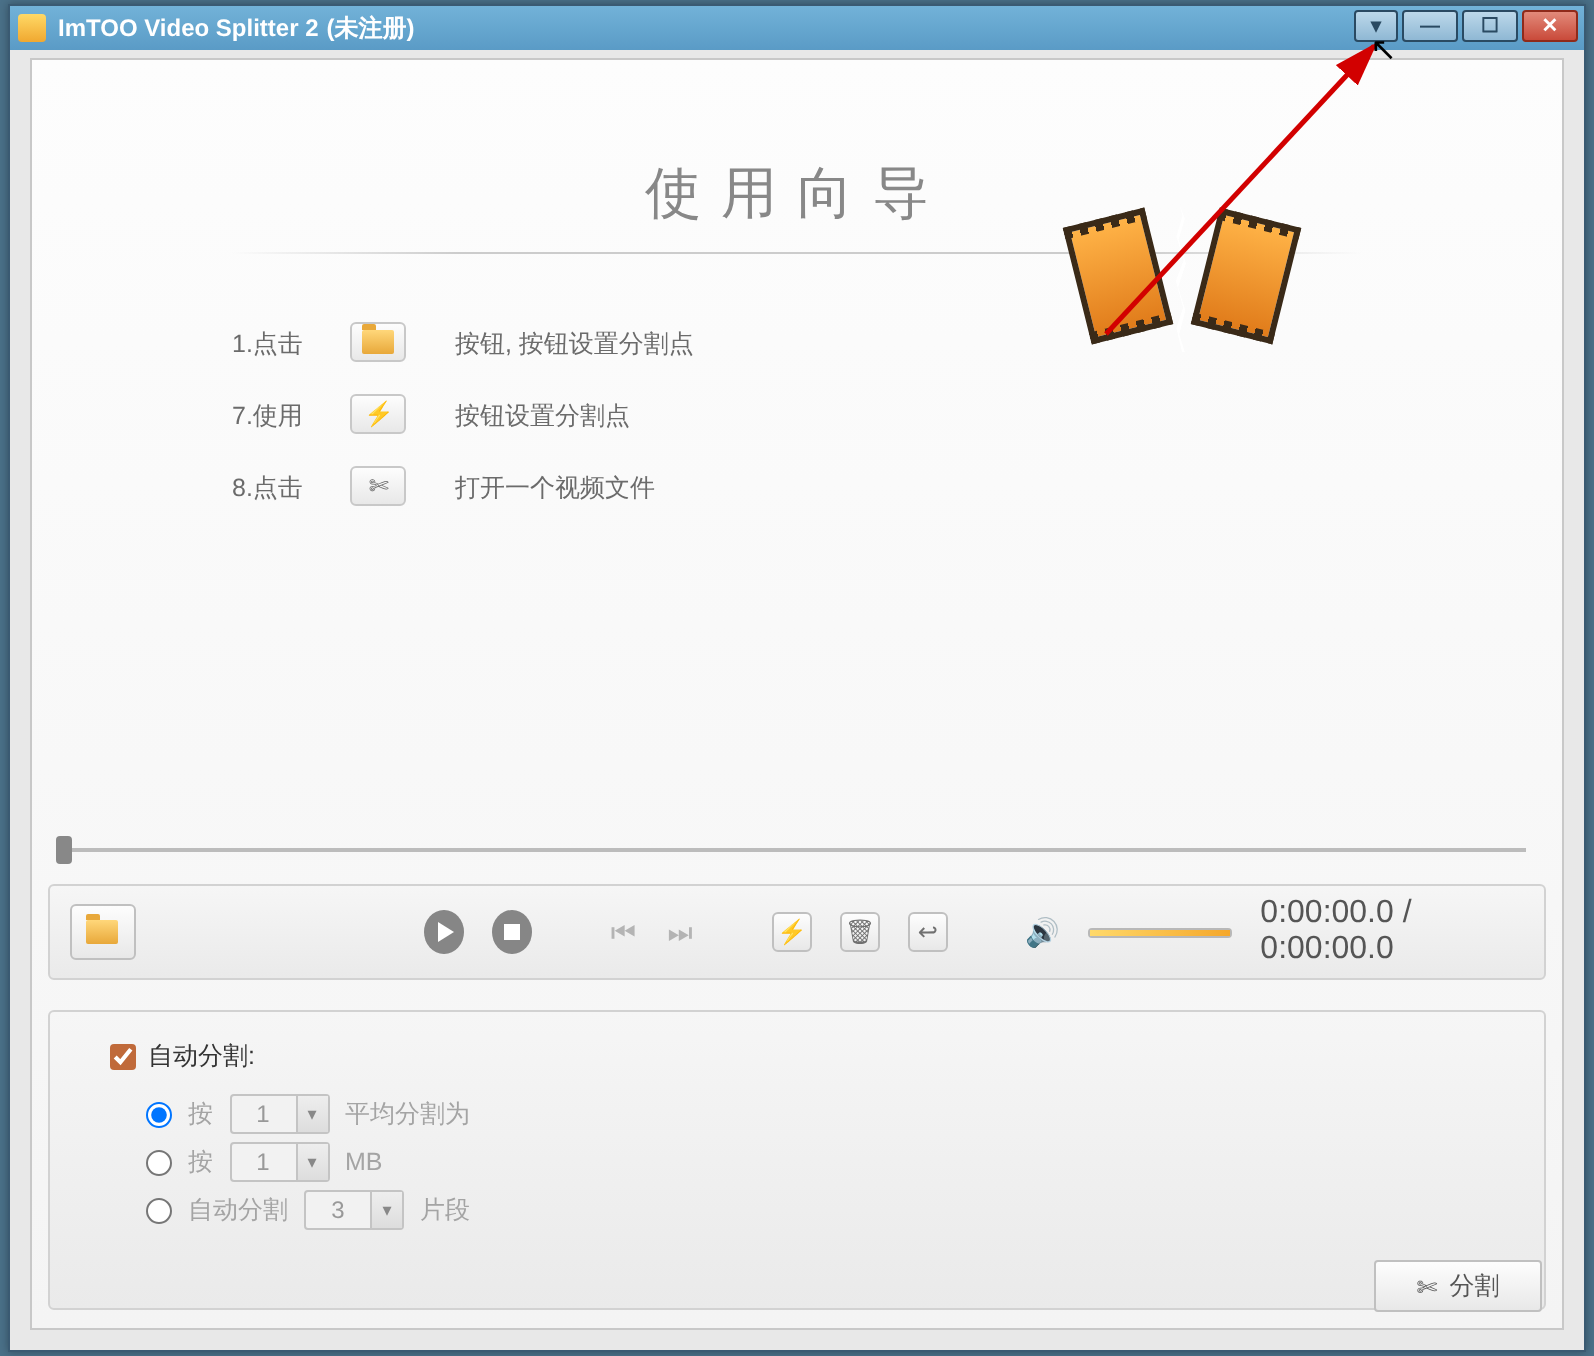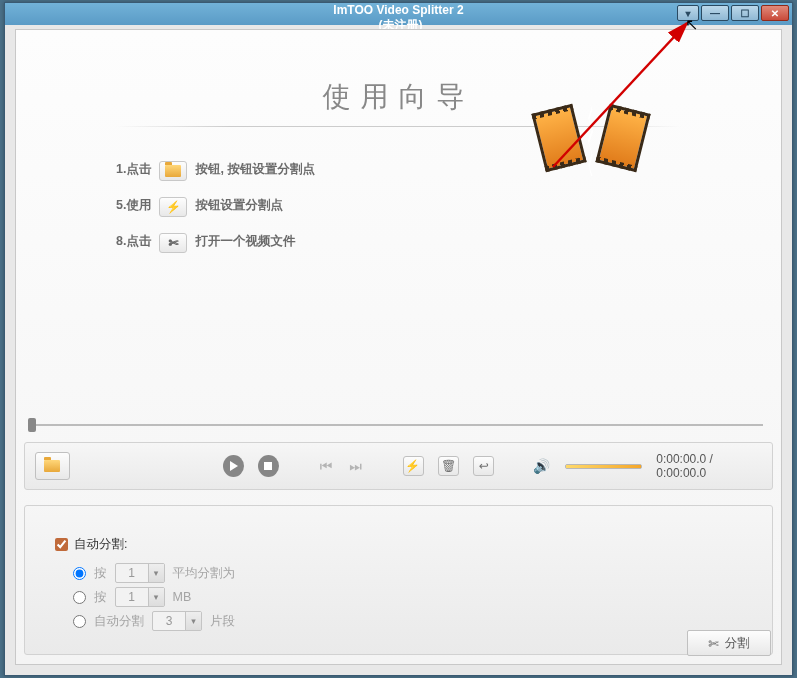--- a/index.html
+++ b/index.html
@@ -1,30 +1,30 @@
 <!DOCTYPE html>
 <html><head>
 <meta charset="utf-8">
 <style>
   * { box-sizing: border-box; margin: 0; padding: 0; font-family: "Microsoft YaHei", Arial, sans-serif; }
   body { background: #4a7088; width: 797px; height: 678px; overflow: hidden; position: relative; }
   .window { position: absolute; left: 4px; top: 2px; width: 789px; height: 674px; background: #e8e8e8; border: 1px solid #3a5a72; box-shadow: 0 0 4px rgba(0,0,0,0.3); }
-  .titlebar { height: 22px; background: linear-gradient(to bottom, #72b2d8, #5a9bc6); display: flex; align-items: center; padding: 0 4px; color: #fff; font-size: 12px; font-weight: bold; position: relative; flex-direction: column; }
+  .titlebar { height: 22px; background: linear-gradient(to bottom, #72b2d8, #5a9bc6); display: flex; align-items: center; padding: 0 4px; color: #fff; font-size: 12px; font-weight: bold; position: relative; }
   .titlebar .icon { width: 14px; height: 14px; background: linear-gradient(to bottom,#ffd966,#f0a830); border-radius: 2px; margin-right: 6px; display:inline-block; }
   .title-suffix { font-weight: bold; margin-left: 4px; }
   .winbtns { position: absolute; right: 3px; top: 2px; display: flex; gap: 2px; }
   .winbtn { width: 28px; height: 16px; border: 1px solid #2a4a62; background: linear-gradient(to bottom,#bcd8ea,#8fb8d4); border-radius: 2px; display: flex; justify-content: center; align-items: center; font-size: 10px; color:#2a4a62; cursor: pointer; }
   .winbtn.dd { width: 22px; }
   .winbtn.close { background: linear-gradient(to bottom,#e28a7a,#c94a3a); color:#fff; border-color:#8f2a1a; }
   .content { position: absolute; left: 10px; top: 26px; right: 10px; bottom: 10px; background: linear-gradient(to bottom, #fdfdfd 0%, #f4f4f4 100%); border: 1px solid #c8c8c8; }
   .wizard { position: absolute; left: 100px; top: 48px; right: 100px; }
   .wizard h1 { text-align: center; font-size: 28px; font-weight: normal; color: #888; letter-spacing: 10px; }
   .wizard .hr { height: 1px; background: linear-gradient(to right, transparent, #ccc 20%, #ccc 80%, transparent); margin-top: 10px; }
   .steps { margin-top: 34px; font-size: 12.5px; color: #6b6b6b; }
-  .step { display: flex; align-items: flex-start; gap: 8px; margin-bottom: 16px; font-weight: bold; }
+  .step { display: flex; align-items: flex-end; gap: 24px; margin-bottom: 16px; }
   .step .btnicon { width: 28px; height: 20px; border: 1px solid #c8c8c8; border-radius: 3px; background: linear-gradient(to bottom,#fdfdfd,#e8e8e8); display:flex; align-items:center; justify-content:center; font-size:12px; color:#666; }
   .folder-glyph { width: 16px; height: 12px; background: linear-gradient(to bottom,#ffd77a,#e8a83a); border-radius: 1px; position:relative; }
   .folder-glyph:before { content:""; position:absolute; left:0; top:-3px; width:7px; height:3px; background:#e8a83a; border-radius:1px 1px 0 0;}
   .split-art { position: absolute; left: 420px; top: 24px; width: 110px; height: 80px; }
   .film-left, .film-right { position:absolute; width:42px; height:60px; background: linear-gradient(to bottom,#ffb347,#e07b1a); border: 3px solid #3a2a18; }
   .film-left { left: 2px; top: 6px; transform: rotate(-14deg); }
   .film-right { right: 2px; top: 6px; transform: rotate(14deg); }
   .film-left:before, .film-right:before, .film-left:after, .film-right:after { content:""; position:absolute; left:-3px; right:-3px; height:6px; background: repeating-linear-gradient(to right,#3a2a18 0 4px, transparent 4px 8px); }
   .film-left:before, .film-right:before { top:-3px; }
   .film-left:after, .film-right:after { bottom:-3px; }
@@ -38,22 +38,22 @@
   .spacer { width: 130px; }
   .play-btn, .stop-btn { width:22px; height:22px; border-radius:50%; background:#868686; display:flex; align-items:center; justify-content:center; cursor:pointer; }
   .play-btn .tri { width:0; height:0; border-left:8px solid #fff; border-top:5px solid transparent; border-bottom:5px solid transparent; margin-left:2px; }
   .stop-btn .sq { width:8px; height:8px; background:#fff; }
   .gap { width: 12px; }
   .nav-btn { width:16px; height:16px; color:#b4b4b4; font-size:14px; cursor:pointer; display:flex; align-items:center; justify-content:center; }
   .sqbtn { width:22px; height:20px; border:1px solid #c0c0c0; border-radius:3px; background:linear-gradient(to bottom,#fdfdfd,#e8e8e8); display:flex; align-items:center; justify-content:center; cursor:pointer; font-size:12px; color:#707070; }
   .vol-icon { color:#707070; font-size:14px; cursor:pointer; }
   .vol-slider { width:80px; height:5px; background:#d0d0d0; border:1px solid #b8b8b8; position:relative; border-radius:2px; }
   .vol-slider .fill { position:absolute; left:0; top:0; bottom:0; width:100%; background:linear-gradient(to right,#ffd96a,#f5a72a); }
-  .time-label { font-size:12px; color:#555; }
-  .split-panel { position:absolute; left:8px; right:8px; top:475px; height:150px; border:1px solid #d2d2d2; background:linear-gradient(to bottom,#f6f6f6,#eaeaea); border-radius:3px; padding: 30px 30px; font-size:12.5px; color:#888; }
+  .time-label { font-size:16px; color:#555; }
+  .split-panel { position:absolute; left:8px; right:8px; top:475px; height:150px; border:1px solid #d2d2d2; background:linear-gradient(to bottom,#f6f6f6,#eaeaea); border-radius:3px; padding: 14px 30px; font-size:12.5px; color:#888; }
   .chk { display:flex; align-items:center; gap:6px; margin-bottom:10px; color:#333; }
   .chk input { accent-color:#c06a3a; }
   .radio-row { display:flex; align-items:center; gap:8px; margin: 4px 0 4px 18px; color:#a4a4a4; }
   .spinner { display:inline-flex; align-items:center; width:50px; height:20px; border:1px solid #c4c4c4; background:#f2f2f2; border-radius:2px; }
   .spinner .val { flex:1; text-align:center; font-size:12px; color:#999; }
   .spinner .arr { width:16px; display:flex; align-items:center; justify-content:center; color:#888; font-size:9px; border-left:1px solid #c4c4c4; height:100%; background:linear-gradient(to bottom,#eee,#ddd);}
   .bottom-action { position:absolute; right:10px; bottom:8px; }
   .action-btn { width:84px; height:26px; border:1px solid #c0c0c0; background:linear-gradient(to bottom,#fdfdfd,#e8e8e8); border-radius:2px; display:flex; align-items:center; justify-content:center; gap:6px; font-size:12.5px; color:#555; cursor:pointer; }
   .cursor { position:absolute; left:680px; top:12px; font-size:16px; color:#000; pointer-events:none; z-index:100; }
 </style>
@@ -81,21 +81,21 @@
       <div class="hr"></div>
       <div class="steps">
         <div class="step">
           <span>1.点击</span>
           <span class="btnicon">
               <span class="folder-glyph"></span>
             </span>
           <span>按钮, 按钮设置分割点</span>
         </div>
         <div class="step">
-          <span>5.使用</span>
+          <span>7.使用</span>
           <span class="btnicon">⚡</span>
           <span>按钮设置分割点</span>
         </div>
         <div class="step">
           <span>8.点击</span>
           <span class="btnicon">✄</span>
           <span>打开一个视频文件</span>
         </div>
 
         <div class="split-art">

